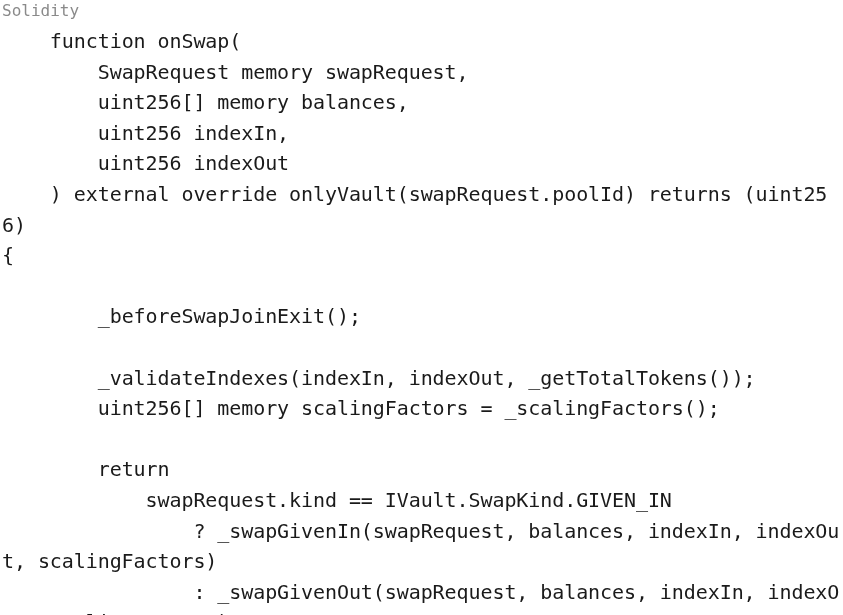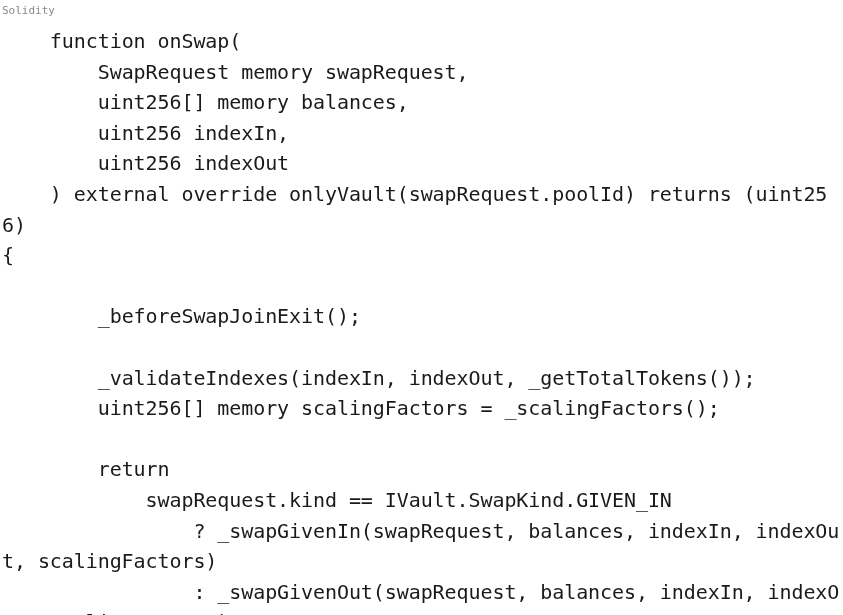--- a/index.html
+++ b/index.html
@@ -19,21 +19,21 @@
     width: 843px;
     height: 615px;
     box-sizing: border-box;
     background: #ffffff;
   }
   .lang-label {
     position: absolute;
     top: 0px;
     left: 2px;
     font-family: "DejaVu Sans Mono", "Liberation Mono", monospace;
-    font-size: 11px;
+    font-size: 16px;
     line-height: 22px;
     color: #8a8a8a;
     letter-spacing: 0px;
     white-space: pre;
   }
   .code-area {
     position: absolute;
     top: 26px;
     left: 2px;
     width: 841px;

